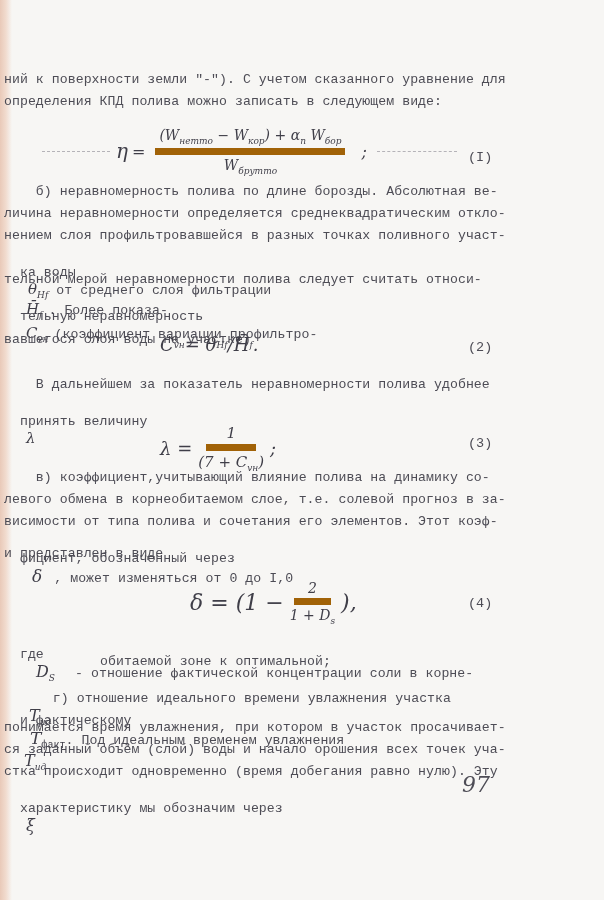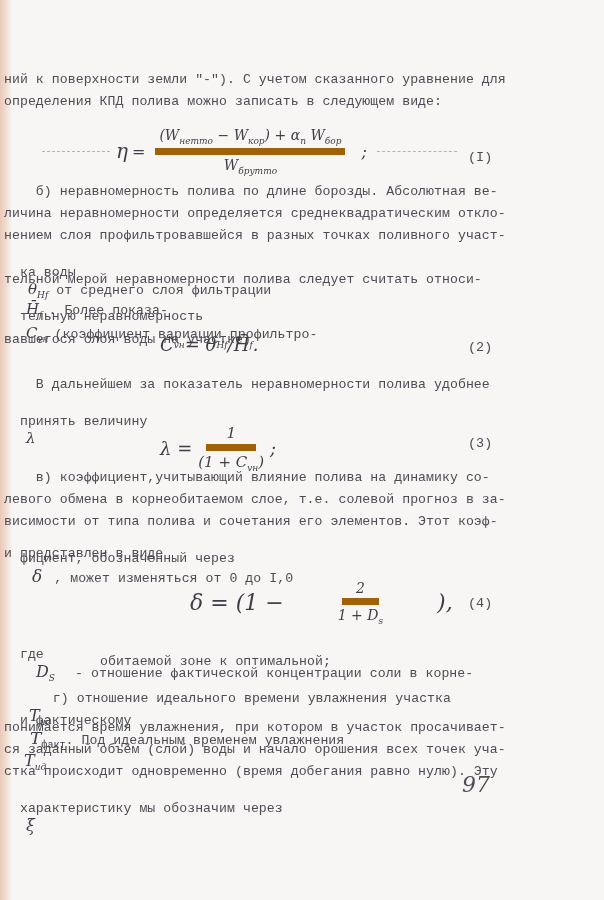--- a/index.html
+++ b/index.html
@@ -90,36 +90,36 @@
 <div class="line" style="left:4px; top:377px;">    В дальнейшем за показатель неравномерности полива удобнее</div>
 <div class="line" style="left:4px; top:399px;">
   <span>принять величину</span>
   <span class="math" style="font-size:15px; margin-left:6px;">λ</span>
 </div>
 
 <div class="eq math" style="left:160px; top:424px; font-size:18px;">
   <span>λ =</span>
   <span class="frac" style="font-size:15px;">
     <span class="num" style="padding:0 20px 2px 20px;">1</span>
-    <span class="den"><span>(1 + C</span><sub>vн</sub><span>)</span></span>
+    <span class="den"><span>(7 + C</span><sub>vн</sub><span>)</span></span>
   </span>
   <span>;</span>
 </div>
 <div class="eqno" style="left:468px; top:436px;">(3)</div>
 
 <div class="line" style="left:4px; top:470px;">    в) коэффициент,учитывающий влияние полива на динамику со-</div>
 <div class="line" style="left:4px; top:492px;">левого обмена в корнеобитаемом слое, т.е. солевой прогноз в за-</div>
 <div class="line" style="left:4px; top:514px;">висимости от типа полива и сочетания его элементов. Этот коэф-</div>
 <div class="line" style="left:4px; top:536px;">
   <span>фициент, обозначенный через</span>
   <span class="math" style="font-size:17px; margin:0 12px;">δ</span><span>, может изменяться от 0 до I,0</span>
 </div>
 <div class="line" style="left:4px; top:546px;">и представлен в виде</div>
 
-<div class="eq math" style="left:190px; top:580px; font-size:22px;gap:48px;">
+<div class="eq math" style="left:190px; top:580px; font-size:22px;">
   <span>δ = (1 −</span>
   <span class="frac" style="font-size:14px;">
     <span class="num" style="padding:0 14px 2px 14px;">2</span>
     <span class="den"><span>1 + D</span><sub>s</sub></span>
   </span>
   <span>),</span>
 </div>
 <div class="eqno" style="left:468px; top:596px;">(4)</div>
 
 <div class="line" style="left:4px; top:632px;">

